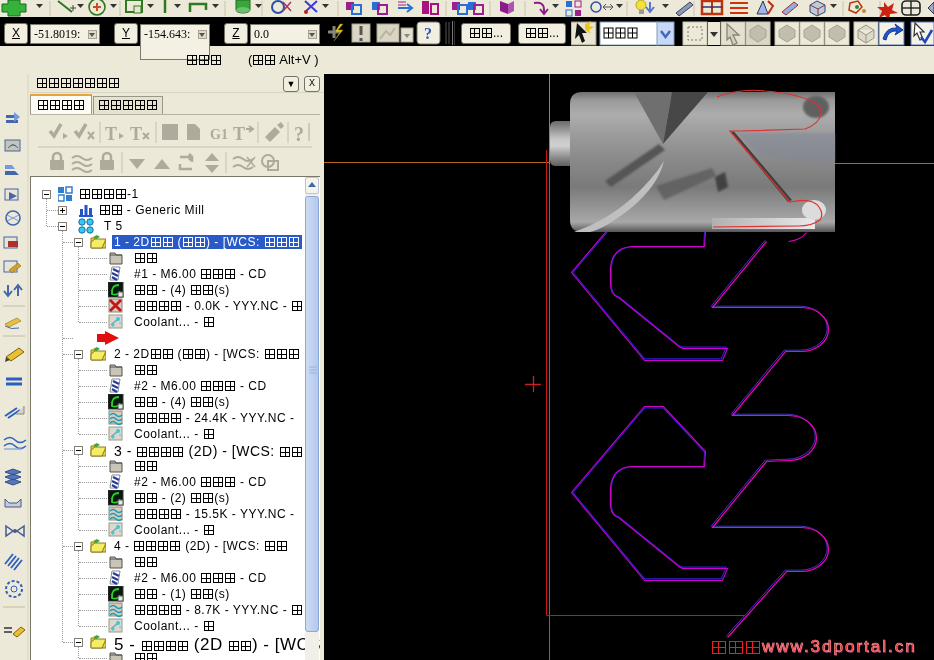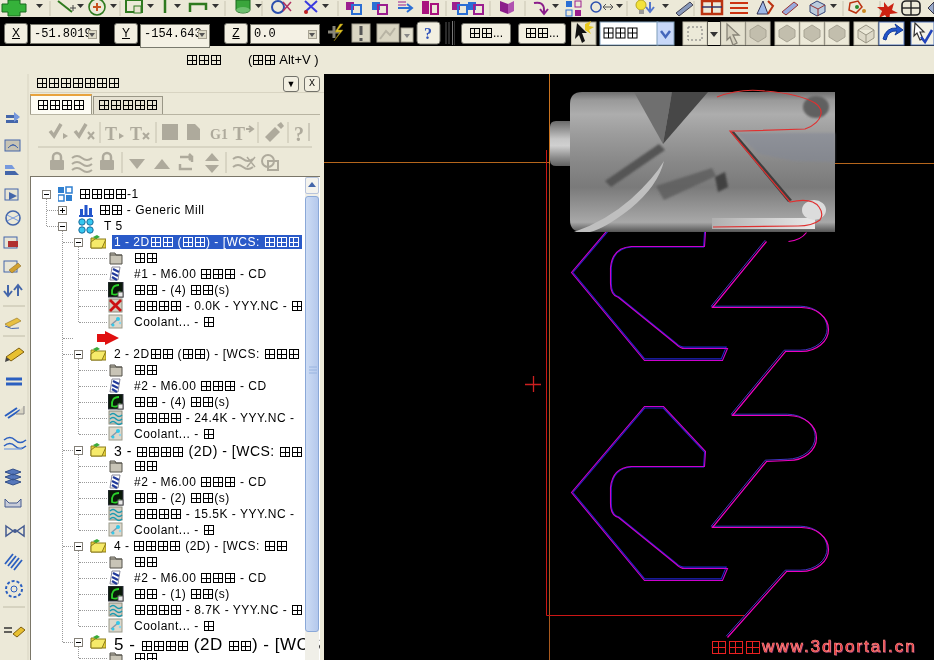--- a/index.html
+++ b/index.html
@@ -6,21 +6,21 @@
 .abs{position:absolute}
 i.c{display:inline-block;width:10px;height:10px;margin:0 1px;vertical-align:-1px;
  border:1px solid currentColor;
  background:linear-gradient(currentColor 0 0) 50% 50%/100% 1px no-repeat,
  linear-gradient(currentColor 0 0) 50% 50%/1px 100% no-repeat}
 i.c.w{width:14px;height:13px;vertical-align:-2px;margin:0 1.5px}
 .beige{background:#ece9d8}
 .btn{background:#f2efe1;border:1px solid #72726a;border-radius:3px;color:#000;
  font-size:12px;text-align:center;font-family:"Liberation Sans",sans-serif}
 .fld{background:#f4f1e4;border:1px solid #7a7a6e;font-size:12px;color:#000;
- font-family:Liberation Mono, monospace;padding:2px 0 0 3px;white-space:nowrap;overflow:hidden}
+ font-family:Liberation Serif, serif;padding:2px 0 0 3px;white-space:nowrap;overflow:hidden}
 </style></head><body>
 <div class="abs beige" style="left:0;top:0;width:934px;height:17px"></div>
 <div class="abs" style="left:0;top:17px;width:934px;height:29px;background:#000"></div>
 <div class="abs beige" style="left:0;top:46px;width:934px;height:28px"></div>
 <div class="abs beige" style="left:0;top:74px;width:324px;height:586px"></div>
 <div class="abs" style="left:324px;top:74px;width:610px;height:586px;background:#000"></div>
 <svg class="abs" style="left:0;top:0" width="934" height="17" viewBox="0 0 934 17">
     <line x1="50" y1="1" x2="50" y2="16" stroke="#c9c5b2" stroke-width="1"></line>
     <line x1="120" y1="1" x2="120" y2="16" stroke="#c9c5b2" stroke-width="1"></line>
     <line x1="225" y1="1" x2="225" y2="16" stroke="#c9c5b2" stroke-width="1"></line>
@@ -99,21 +99,21 @@
     <circle cx="864" cy="11" r="2" fill="#cc8822"></circle>
     <path d="M884,2 l4,5 l6,-4 l-2,7 l6,3 l-8,1 l-1,7 l-4,-6 l-6,3 l3,-7 l-5,-4 l7,0 z" fill="#cc2211"></path>
     <rect x="902" y="1" width="18" height="14" rx="4" fill="none" stroke="#222" stroke-width="1.6"></rect>
     <line x1="911" y1="1" x2="911" y2="15" stroke="#222" stroke-width="1.4"></line>
     <line x1="902" y1="8" x2="920" y2="8" stroke="#222" stroke-width="1.4"></line>
     <path d="M928,8 l6,-6 v12 z" fill="#99aacc" stroke="#334"></path>
   </svg>
 <div class="abs btn" style="left:4px;top:23px;width:24px;height:21px;line-height:19px;font-size:12px"><u>X</u></div>
 <div class="abs fld" style="left:30px;top:24px;width:70px;height:20px">-51.8019:<b style="position:absolute;right:2px;top:5px;width:9px;height:9px;background:#dedbc8;border:1px solid #a8a494"></b><b style="position:absolute;right:4px;top:8px;width:0;height:0;border:3px solid transparent;border-top:4px solid #555"></b></div>
 <div class="abs btn" style="left:114px;top:23px;width:24px;height:21px;line-height:19px;font-size:12px"><u>Y</u></div>
-<div class="abs fld" style="left:140px;top:24px;width:70px;height:24px">-154.643:<b style="position:absolute;right:2px;top:5px;width:9px;height:9px;background:#dedbc8;border:1px solid #a8a494"></b><b style="position:absolute;right:4px;top:8px;width:0;height:0;border:3px solid transparent;border-top:4px solid #555"></b></div>
+<div class="abs fld" style="left:140px;top:24px;width:70px;height:36px">-154.643:<b style="position:absolute;right:2px;top:5px;width:9px;height:9px;background:#dedbc8;border:1px solid #a8a494"></b><b style="position:absolute;right:4px;top:8px;width:0;height:0;border:3px solid transparent;border-top:4px solid #555"></b></div>
 <div class="abs btn" style="left:224px;top:23px;width:24px;height:21px;line-height:19px;font-size:12px"><u>Z</u></div>
 <div class="abs fld" style="left:250px;top:24px;width:70px;height:20px">0.0<b style="position:absolute;right:2px;top:5px;width:9px;height:9px;background:#dedbc8;border:1px solid #a8a494"></b><b style="position:absolute;right:4px;top:8px;width:0;height:0;border:3px solid transparent;border-top:4px solid #555"></b></div>
 <svg class="abs" style="left:325px;top:20px" width="125" height="26" viewBox="0 0 125 26">
     <path d="M3,12 h12 m-6,-6 v12" stroke="#88857a" stroke-width="3"></path>
     <path d="M15,4 l-5,8 h5 l-6,9 l9,-11 h-5 l5,-6 z" fill="#e8c820" stroke="#887818" stroke-width="0.5"></path>
     <rect x="27" y="4" width="18" height="18" fill="#d9d5c2" stroke="#a8a494"></rect>
     <path d="M36,6 v9 m0,3 v3" stroke="#555" stroke-width="3"></path>
     <rect x="52" y="4" width="22" height="18" fill="#d9d5c2" stroke="#a8a494"></rect>
     <path d="M55,19 l6,-8 4,4 5,-7" stroke="#b8b4a4" stroke-width="2" fill="none"></path>
     <rect x="76" y="8" width="12" height="14" fill="#e4e1d0" stroke="#a8a494"></rect>

